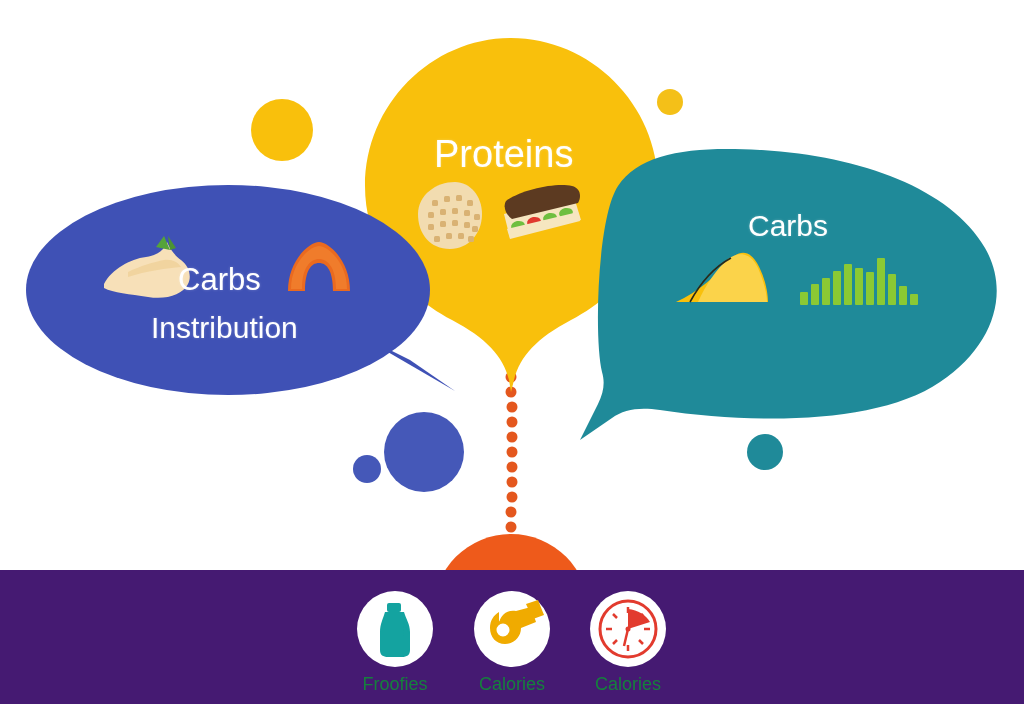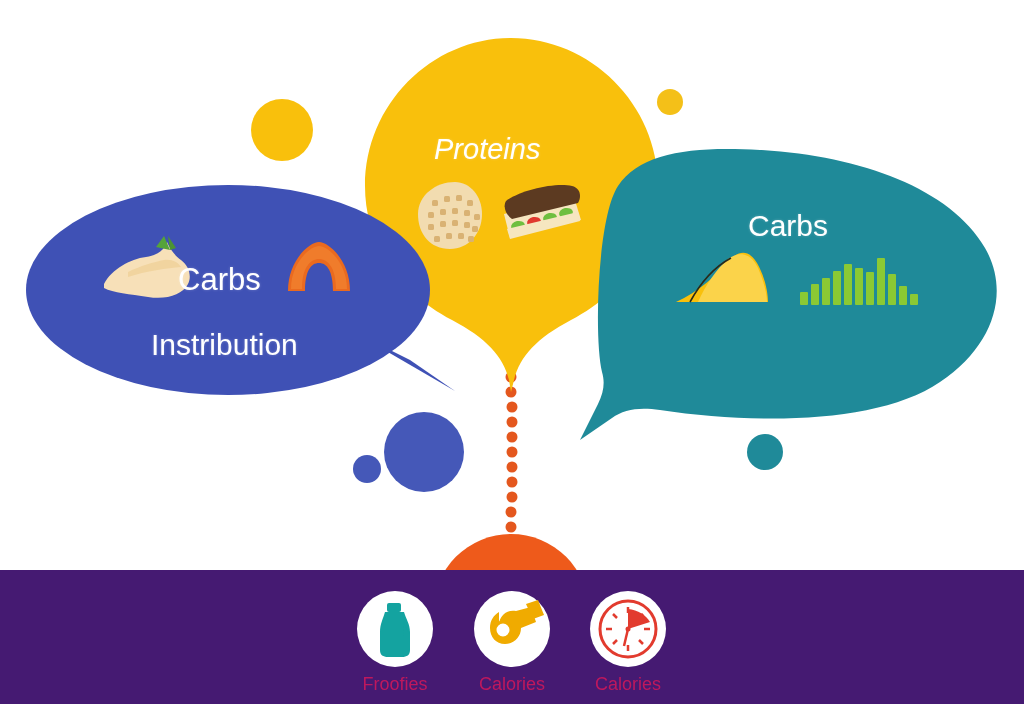--- a/index.html
+++ b/index.html
@@ -33,36 +33,34 @@
   }
   #carbs-title {
     left: 178px;
     top: 262px;
     font-size: 31px;
   }
   #carbs-sub {
     left: 151px;
     top: 311px;
     font-size: 30px;
-    margin-top: 17px;
   }
   #proteins-title {
     left: 434px;
     top: 133px;
-    font-size: 29px;
-    font-style: italic;
+    font-size: 38px;
   }
   #fats-title {
     left: 748px;
     top: 209px;
     font-size: 30px;
   }
   .footer-item-label {
     position: absolute;
-    color: #be185d;
+    color: #15803d;
     font-size: 18px;
     font-family: "Liberation Sans", sans-serif;
     white-space: nowrap;
     text-align: center;
     transform: translateX(-50%);
     top: 674px;
   }
   #flabel0 { left: 395px; }
   #flabel1 { left: 512px; }
   #flabel2 { left: 628px; }

